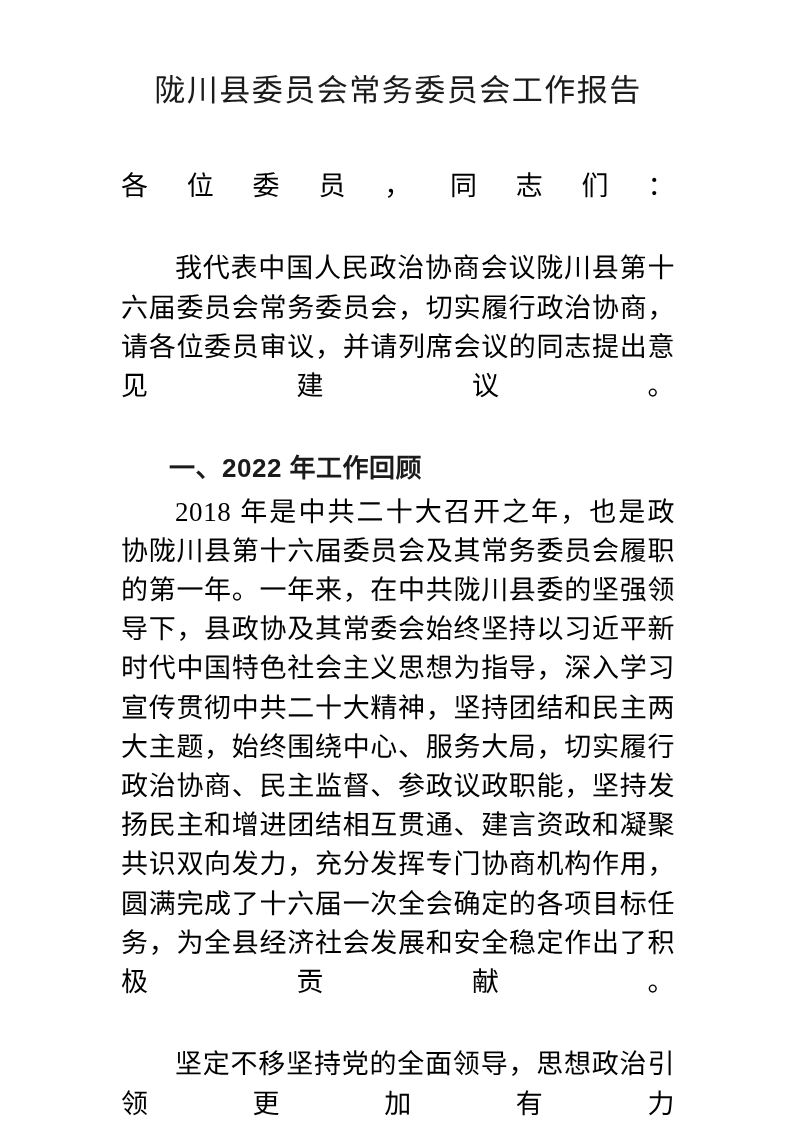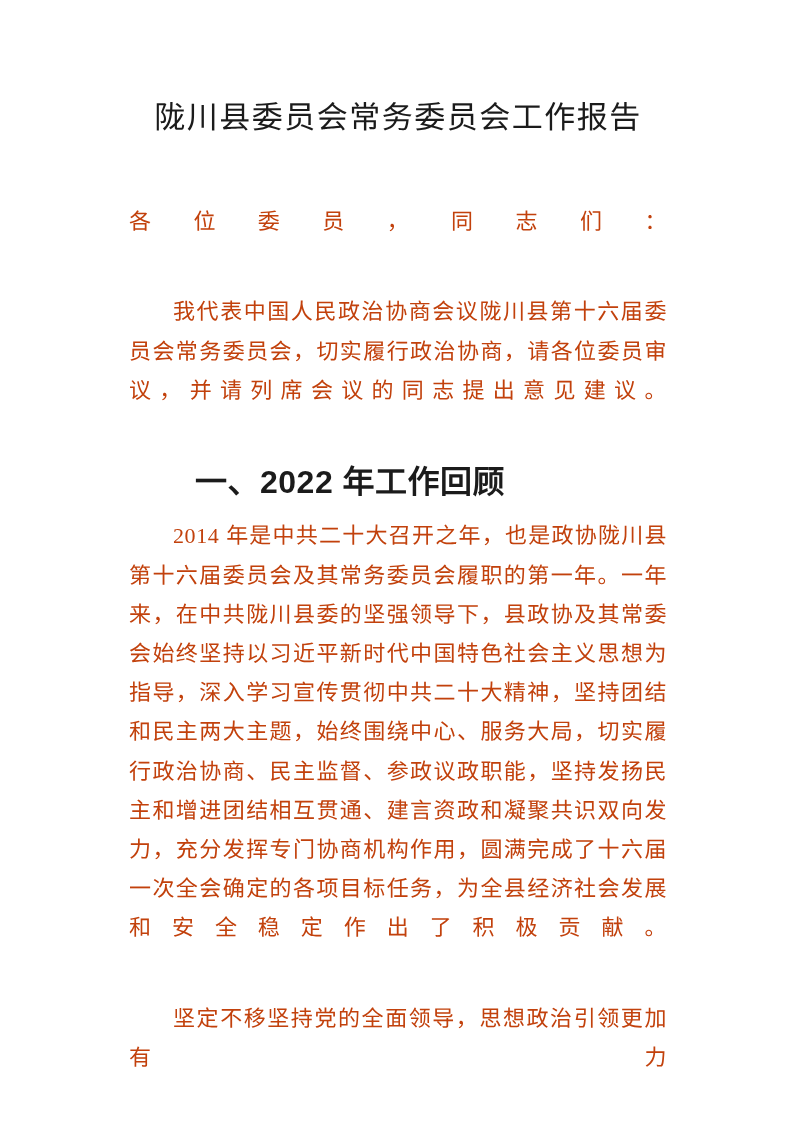--- a/index.html
+++ b/index.html
@@ -31,53 +31,53 @@
   }
 
   .doc-title {
     font-family: "Liberation Serif", "DejaVu Serif", serif;
     font-size: 31px;
     line-height: 40px;
     color: #1b1b1b;
     text-align: center;
     letter-spacing: 1.5px;
     margin: 0;
-    padding-top: 98px;
+    padding-top: 71px;
     padding-bottom: 0;
     white-space: nowrap;
     font-weight: 400;
   }
 
   .spacer-after-title {
     height: 52px;
   }
 
   p.para {
     font-family: "Liberation Serif", "DejaVu Serif", serif;
-    font-size: 22px;
+    font-size: 27px;
     line-height: 39.2px;
-    color: #c2410c;
-    margin: 12px;
+    color: #000000;
+    margin: 4px;
     text-align: justify;
     text-justify: inter-ideograph;
     letter-spacing: 0.6px;
     -webkit-font-smoothing: antialiased;
   }
 
   p.indent {
     text-indent: 2em;
   }
 
   h2.section-heading {
     font-family: "Liberation Sans", "DejaVu Sans", sans-serif;
-    font-size: 32px;
+    font-size: 26px;
     line-height: 39.2px;
     font-weight: 700;
     color: #1b1b1b;
-    margin: 14px;
+    margin: 0;
     text-indent: 2em;
     letter-spacing: 0.5px;
   }
 
   
   p.para:after {
     content: "";
     display: inline-block;
     width: 100%;
   }
@@ -91,18 +91,18 @@
     <h1 class="doc-title">陇川县委员会常务委员会工作报告</h1>
 
     <div class="spacer-after-title"></div>
 
     <p class="para">各位委员，同志们：</p>
 
     <p class="para indent">我代表中国人民政治协商会议陇川县第十六届委员会常务委员会，切实履行政治协商，请各位委员审议，并请列席会议的同志提出意见建议。</p>
 
     <h2 class="section-heading">一、2022 年工作回顾</h2>
 
-    <p class="para indent">2014 年是中共二十大召开之年，也是政协陇川县第十六届委员会及其常务委员会履职的第一年。一年来，在中共陇川县委的坚强领导下，县政协及其常委会始终坚持以习近平新时代中国特色社会主义思想为指导，深入学习宣传贯彻中共二十大精神，坚持团结和民主两大主题，始终围绕中心、服务大局，切实履行政治协商、民主监督、参政议政职能，坚持发扬民主和增进团结相互贯通、建言资政和凝聚共识双向发力，充分发挥专门协商机构作用，圆满完成了十六届一次全会确定的各项目标任务，为全县经济社会发展和安全稳定作出了积极贡献。</p>
+    <p class="para indent">2018 年是中共二十大召开之年，也是政协陇川县第十六届委员会及其常务委员会履职的第一年。一年来，在中共陇川县委的坚强领导下，县政协及其常委会始终坚持以习近平新时代中国特色社会主义思想为指导，深入学习宣传贯彻中共二十大精神，坚持团结和民主两大主题，始终围绕中心、服务大局，切实履行政治协商、民主监督、参政议政职能，坚持发扬民主和增进团结相互贯通、建言资政和凝聚共识双向发力，充分发挥专门协商机构作用，圆满完成了十六届一次全会确定的各项目标任务，为全县经济社会发展和安全稳定作出了积极贡献。</p>
 
     <p class="para indent">坚定不移坚持党的全面领导，思想政治引领更加有力</p>
 
   </div>
 </div>
 
 </body></html>

